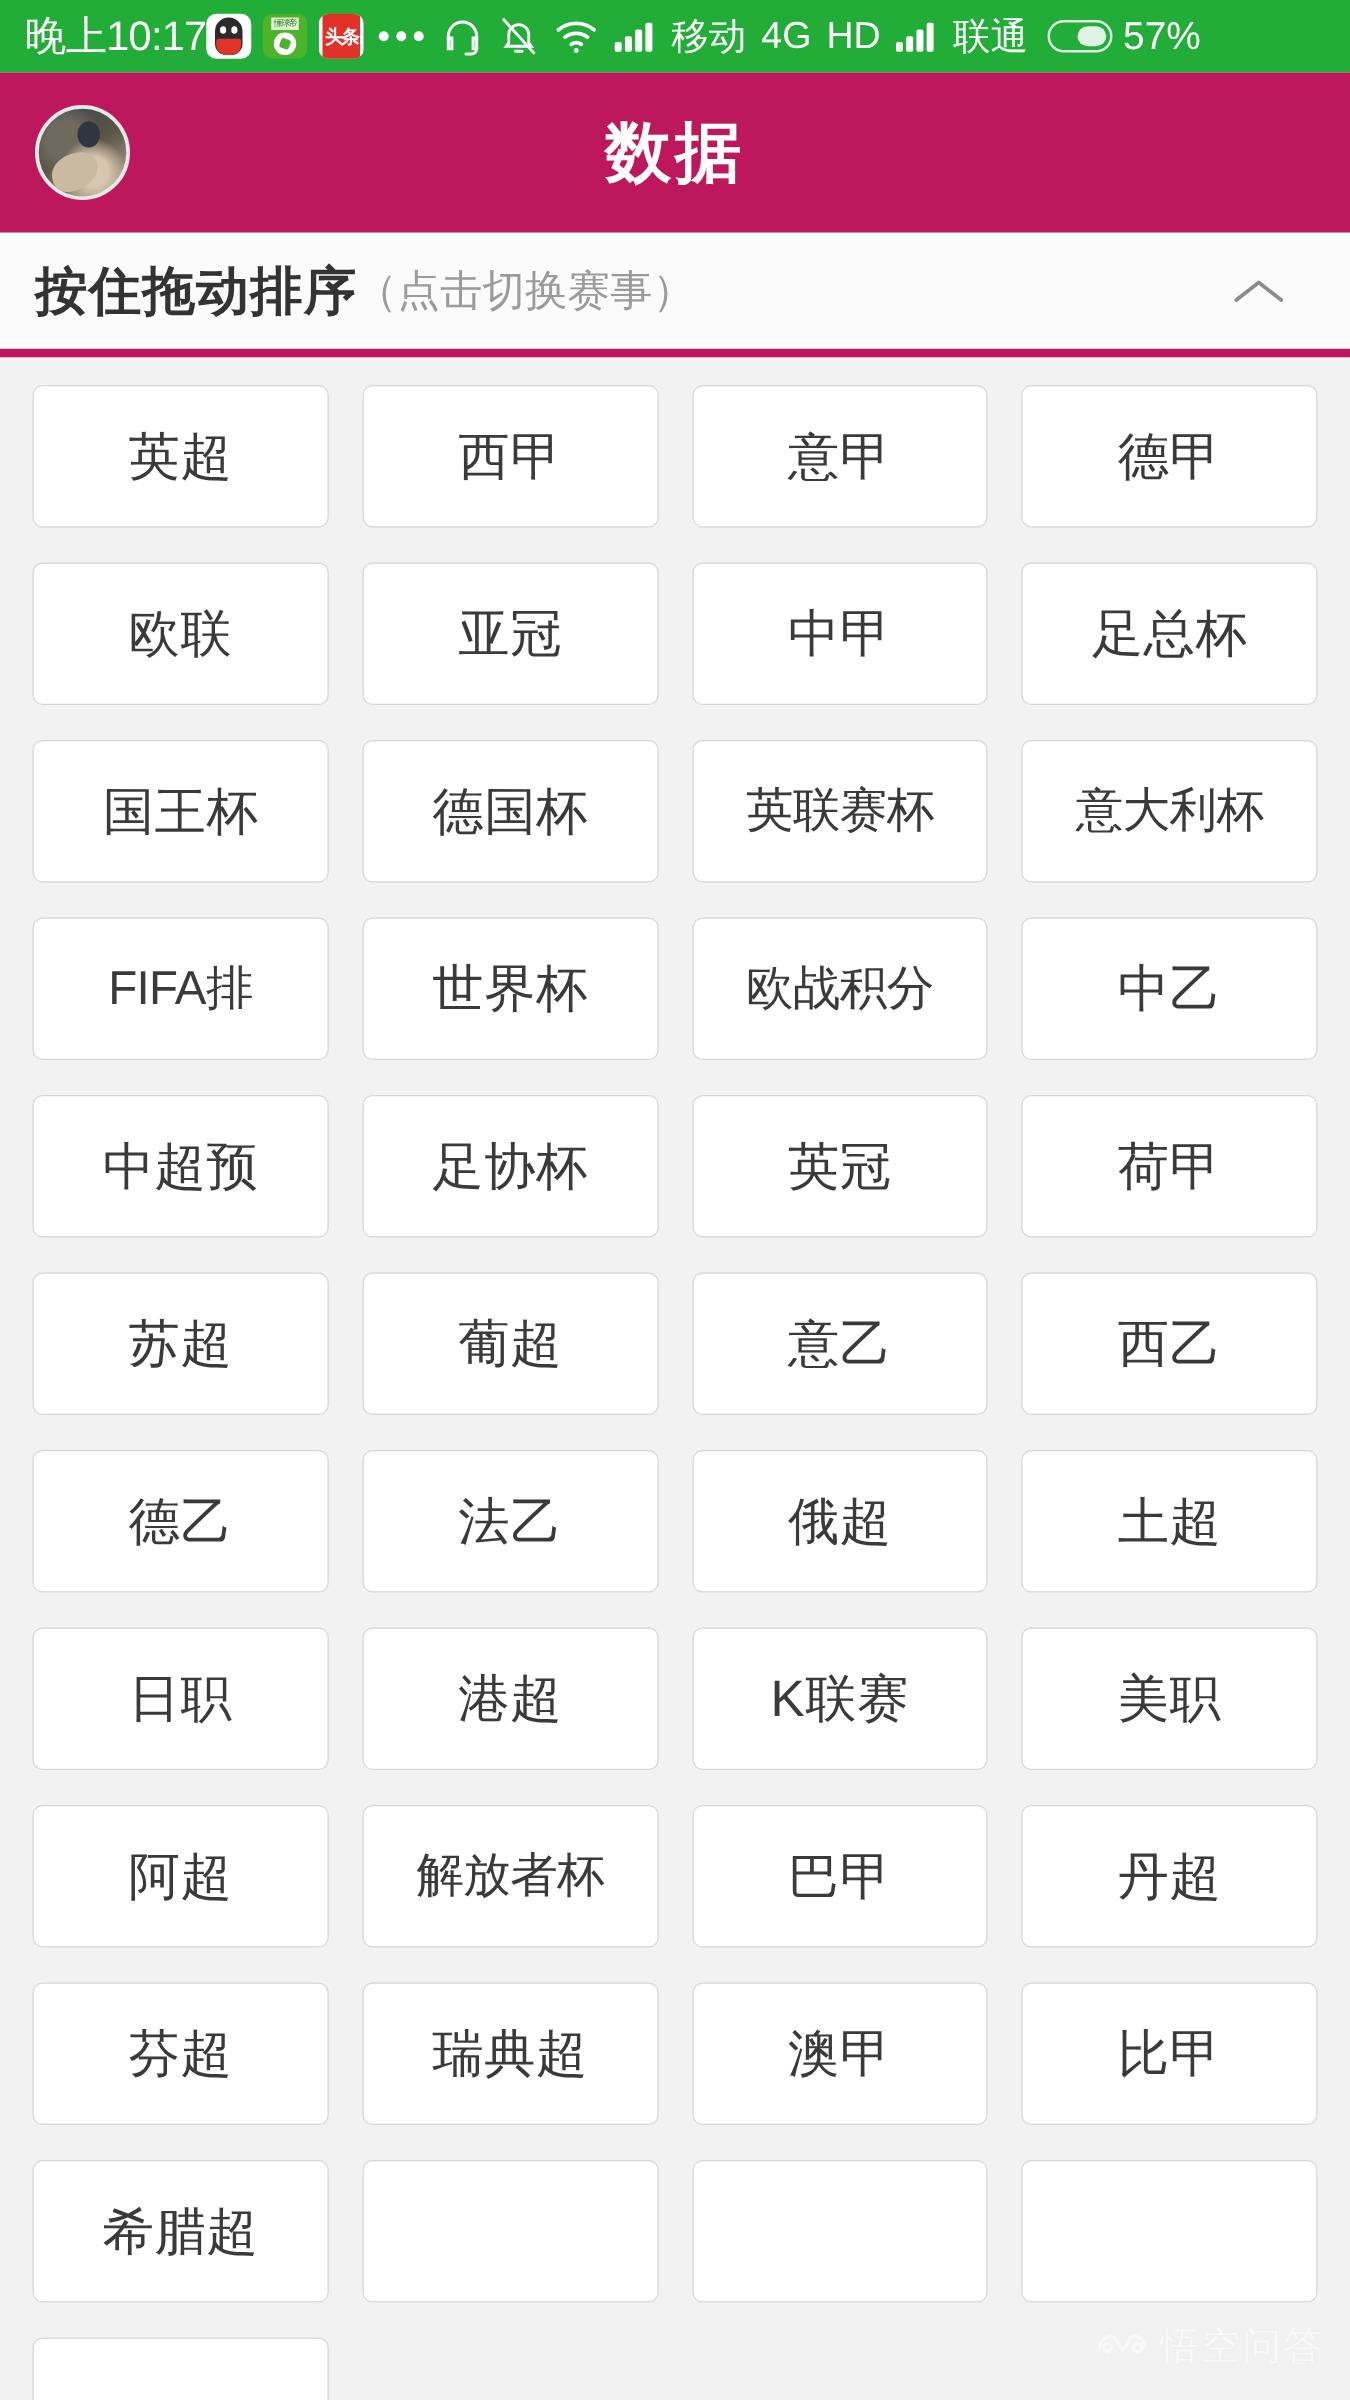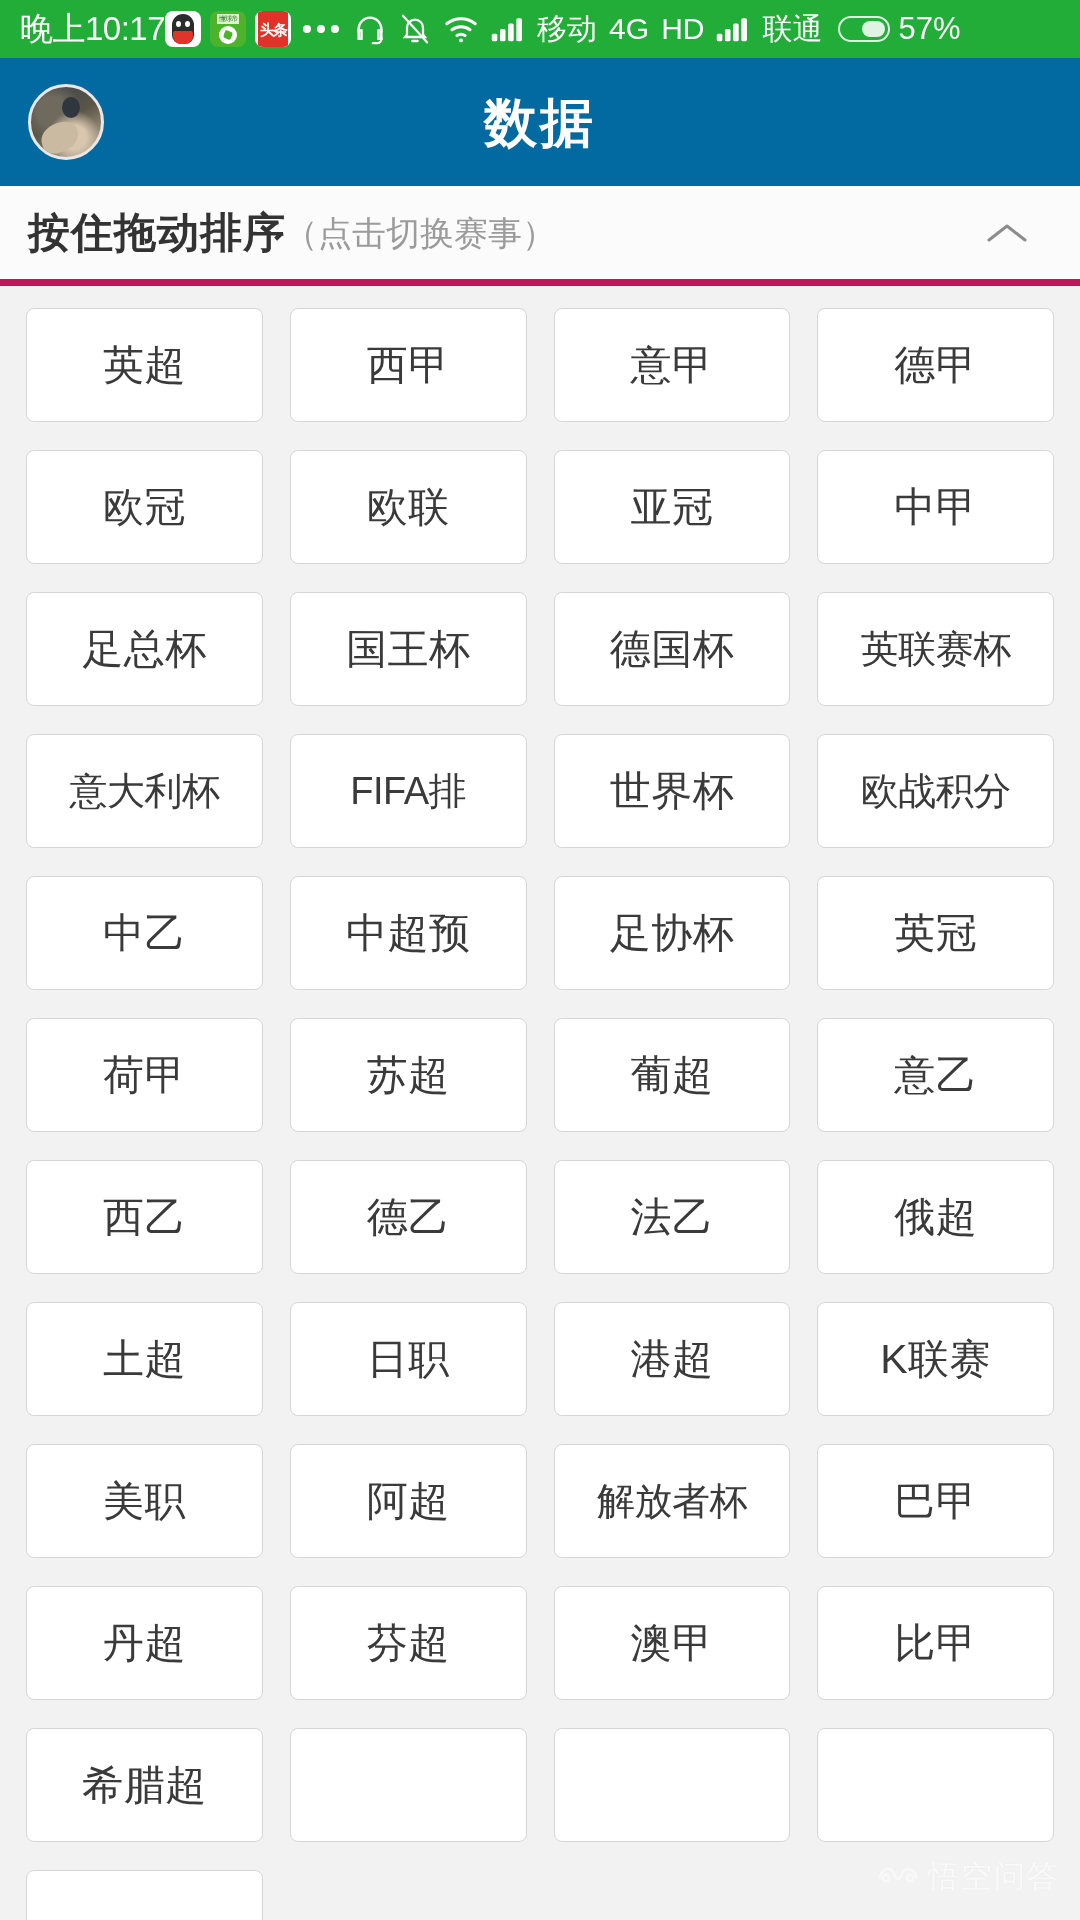--- a/index.html
+++ b/index.html
@@ -156,21 +156,21 @@
     right: 3px; top: 3px; bottom: 3px;
     width: 23px;
     background: rgba(255,255,255,.85);
     border-radius: 9px;
   }
   .sb-pct { font-size: 31px; white-space: nowrap; }
 
   
   .titlebar {
     height: 128px;
-    background: #0369a1;
+    background: #be185d;
     position: relative;
     display: flex;
     align-items: center;
   }
   .avatar {
     position: absolute;
     left: 28px;
     top: 50%;
     transform: translateY(-50%);
     width: 76px; height: 76px;
@@ -390,23 +390,20 @@
       <div class="tile">
         <span>西甲</span>
       </div>
       <div class="tile">
         <span>意甲</span>
       </div>
       <div class="tile">
         <span>德甲</span>
       </div>
       <div class="tile">
-        <span>欧冠</span>
-      </div>
-      <div class="tile">
         <span>欧联</span>
       </div>
       <div class="tile">
         <span>亚冠</span>
       </div>
       <div class="tile">
         <span>中甲</span>
       </div>
       <div class="tile">
         <span>足总杯</span>
@@ -490,20 +487,23 @@
         <span>解放者杯</span>
       </div>
       <div class="tile">
         <span>巴甲</span>
       </div>
       <div class="tile">
         <span>丹超</span>
       </div>
       <div class="tile">
         <span>芬超</span>
+      </div>
+      <div class="tile">
+        <span>瑞典超</span>
       </div>
       <div class="tile">
         <span>澳甲</span>
       </div>
       <div class="tile">
         <span>比甲</span>
       </div>
       <div class="tile">
         <span>希腊超</span>
       </div>

